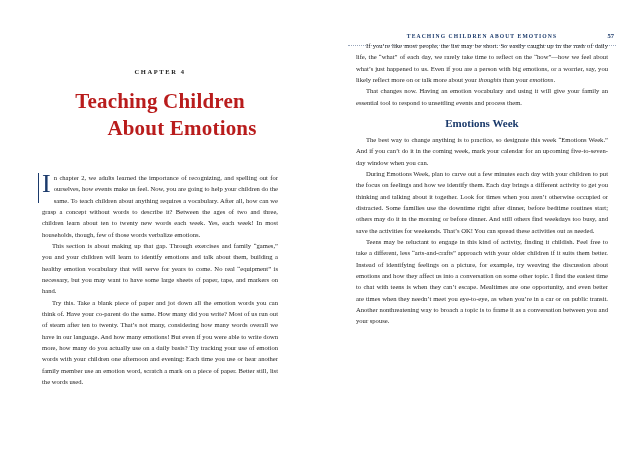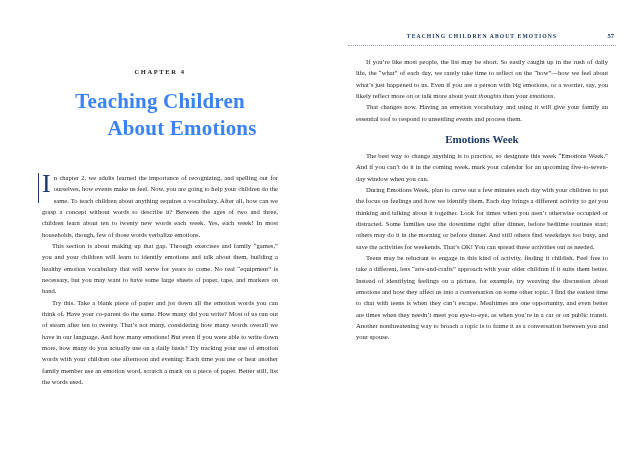--- a/index.html
+++ b/index.html
@@ -47,21 +47,21 @@
     color: #222;
     text-transform: uppercase;
     font-weight: 700;
   }
   .chapter-title {
     position: absolute;
     top: 88px;
     left: 0;
     width: 320px;
     text-align: center;
-    color: #3b82f6;
+    color: #b91c1c;
     font-family: "Liberation Serif", serif;
     font-weight: 700;
     font-size: 21px;
     line-height: 1.30;
     letter-spacing: 0.2px;
   }
   .chapter-title .l2 {
     display: block;
     padding-left: 44px;
   }
@@ -128,21 +128,21 @@
   }
   .dotted-rule {
     position: absolute;
     top: 45px;
     left: 28px;
     width: 268px;
     border-top: 1px dotted #9aa7bb;
   }
   .right-body {
     position: absolute;
-    top: 56px;
+    top: 40px;
     left: 36px;
     width: 252px;
   }
   .right-body p {
     margin: 0;
     font-size: 6.6px;
     line-height: 1.72;
     text-align: justify;
     text-indent: 10px;
     color: #1d1d1d;

